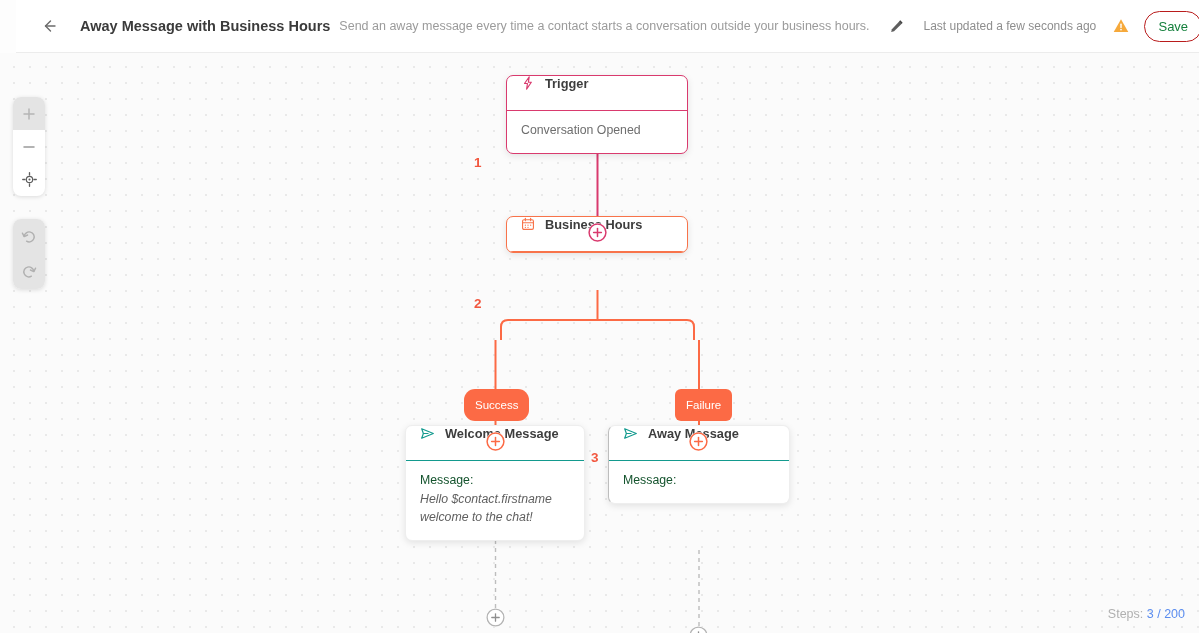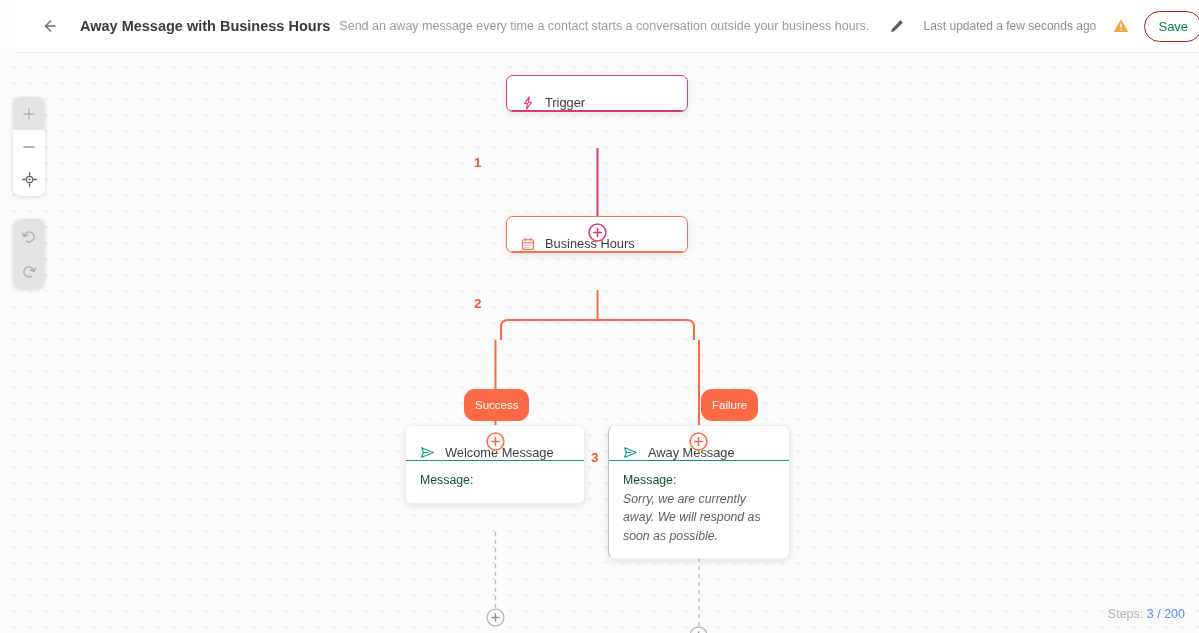--- a/index.html
+++ b/index.html
@@ -90,23 +90,23 @@
   .flow-svg { position: absolute; top: 0; left: 0; width: 1199px; height: 580px; }
 
   
   .node {
     position: absolute; background: #fff;
     border-radius: 7px; z-index: 10;
     box-shadow: 0 2px 7px rgba(0,0,0,.10);
     cursor: pointer; overflow: hidden;
   }
   .node-head {
-    display: flex; align-items: flex-end;
+    display: flex; align-items: flex-start;
     padding: 0 14px; height: 35px;
-    font-size: 12.8px; font-weight: normal; color: #3d3d3d;
+    font-size: 12.8px; font-weight: bold; color: #3d3d3d;
   }
   .node-head .nh-icon { margin-right: 10px; display: flex; align-items: center; flex: none; }
   .node-body {
     padding: 10px 14px 13px 14px;
     font-size: 12.3px; color: #6e6e6e; line-height: 18.5px;
   }
   .node-body .msg-label { color: #14532d; }
   .node-body .msg-text { font-style: italic; color: #5f5f5f; }
 
   .node-trigger {
@@ -144,21 +144,21 @@
   .sn-3 { left: 591px; top: 397px; }
 
   
   .pill {
     position: absolute; height: 21px; border-radius: 11px;
     background: #fc6a45; color: #ffffff;
     font-size: 11.5px; display: flex; align-items: center; justify-content: center;
     padding: 16px 11px; z-index: 12; cursor: pointer;
   }
   .pill-success { left: 464px; top: 336px; }
-  .pill-failure { left: 701px; top: 336px; }
+  .pill-failure { left: 675px; top: 336px; border-radius: 6px; }
 
   
   .plus {
     position: absolute; width: 19px; height: 19px;
     border-radius: 50%; background: #ffffff;
     display: flex; align-items: center; justify-content: center;
     z-index: 14; cursor: pointer;
   }
   .plus svg { display: block; }
   .plus-pink   { left: 588px; top: 170px; }
@@ -275,20 +275,21 @@
 
   <div class="node node-trigger">
     <div class="node-head">
       <span class="nh-icon">
         <svg width="14" height="14" viewBox="0 0 16 16">
           <path d="M9.4 1 L4 8.6 L7.4 8.6 L6.4 15 L11.8 7.2 L8.4 7.2 Z" fill="none" stroke="#d93a6e" stroke-width="1.3" stroke-linejoin="round"></path>
         </svg>
       </span>
       <span>Trigger</span>
     </div>
+    <div class="node-body">Conversation Opened</div>
   </div>
 
   <div class="plus plus-pink">
     <svg width="19" height="19" viewBox="0 0 19 19">
       <circle cx="9.5" cy="9.5" r="8.4" fill="#ffffff" stroke="#d93a6e" stroke-width="1.5"></circle>
       <line x1="9.5" y1="5.6" x2="9.5" y2="13.4" stroke="#d93a6e" stroke-width="1.5" stroke-linecap="round"></line>
       <line x1="5.6" y1="9.5" x2="13.4" y2="9.5" stroke="#d93a6e" stroke-width="1.5" stroke-linecap="round"></line>
     </svg>
   </div>
 
@@ -335,36 +336,36 @@
       <span class="nh-icon">
         <svg width="15" height="15" viewBox="0 0 16 16">
           <path d="M1.8 3 L14.2 8 L1.8 13 L3.6 8 Z" fill="none" stroke="#139a8e" stroke-width="1.25" stroke-linejoin="round"></path>
           <line x1="3.6" y1="8" x2="8.6" y2="8" stroke="#139a8e" stroke-width="1.25" stroke-linecap="round"></line>
         </svg>
       </span>
       <span>Welcome Message</span>
     </div>
     <div class="node-body">
       <div class="msg-label">Message:</div>
+      <div class="msg-text">Hello $contact.firstname welcome to the chat!</div>
     </div>
   </div>
 
   <div class="node node-away">
     <div class="node-head">
       <span class="nh-icon">
         <svg width="15" height="15" viewBox="0 0 16 16">
           <path d="M1.8 3 L14.2 8 L1.8 13 L3.6 8 Z" fill="none" stroke="#139a8e" stroke-width="1.25" stroke-linejoin="round"></path>
           <line x1="3.6" y1="8" x2="8.6" y2="8" stroke="#139a8e" stroke-width="1.25" stroke-linecap="round"></line>
         </svg>
       </span>
       <span>Away Message</span>
     </div>
     <div class="node-body">
       <div class="msg-label">Message:</div>
-      <div class="msg-text">Sorry, we are currently away. We will respond as soon as possible.</div>
     </div>
   </div>
 
   <div class="plus plus-gy-l">
     <svg width="19" height="19" viewBox="0 0 19 19">
       <circle cx="9.5" cy="9.5" r="8.4" fill="#ffffff" stroke="#b4b4b4" stroke-width="1.3"></circle>
       <line x1="9.5" y1="5.8" x2="9.5" y2="13.2" stroke="#8f8f8f" stroke-width="1.3" stroke-linecap="round"></line>
       <line x1="5.8" y1="9.5" x2="13.2" y2="9.5" stroke="#8f8f8f" stroke-width="1.3" stroke-linecap="round"></line>
     </svg>
   </div>

